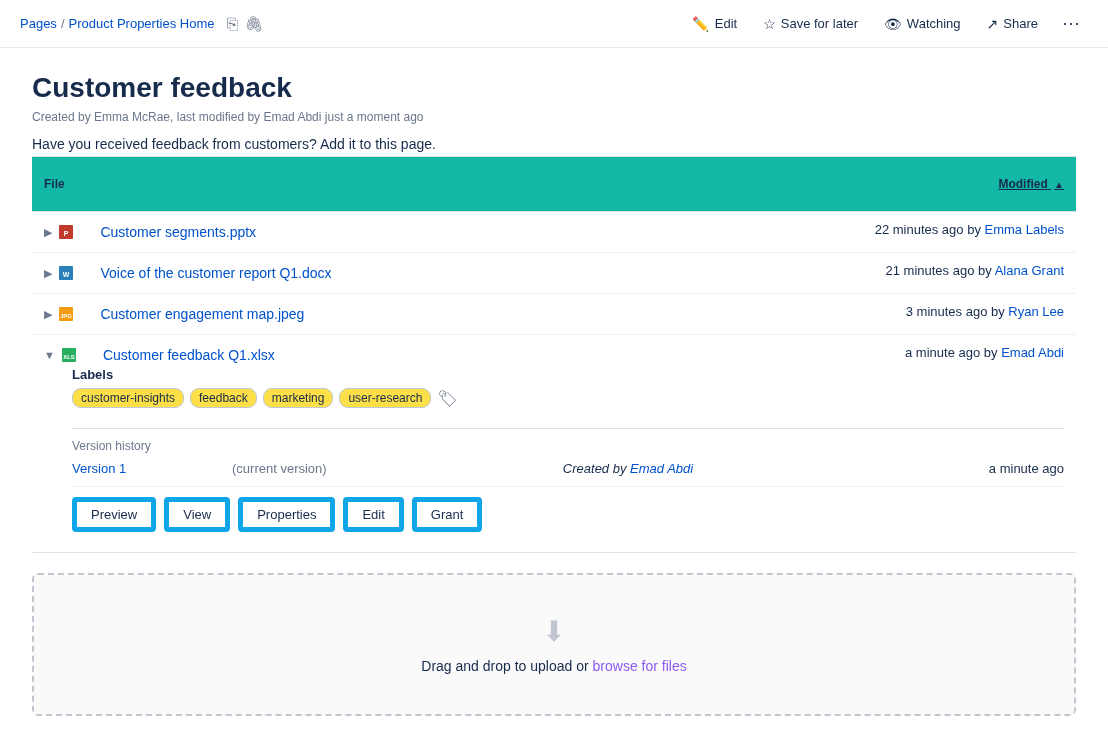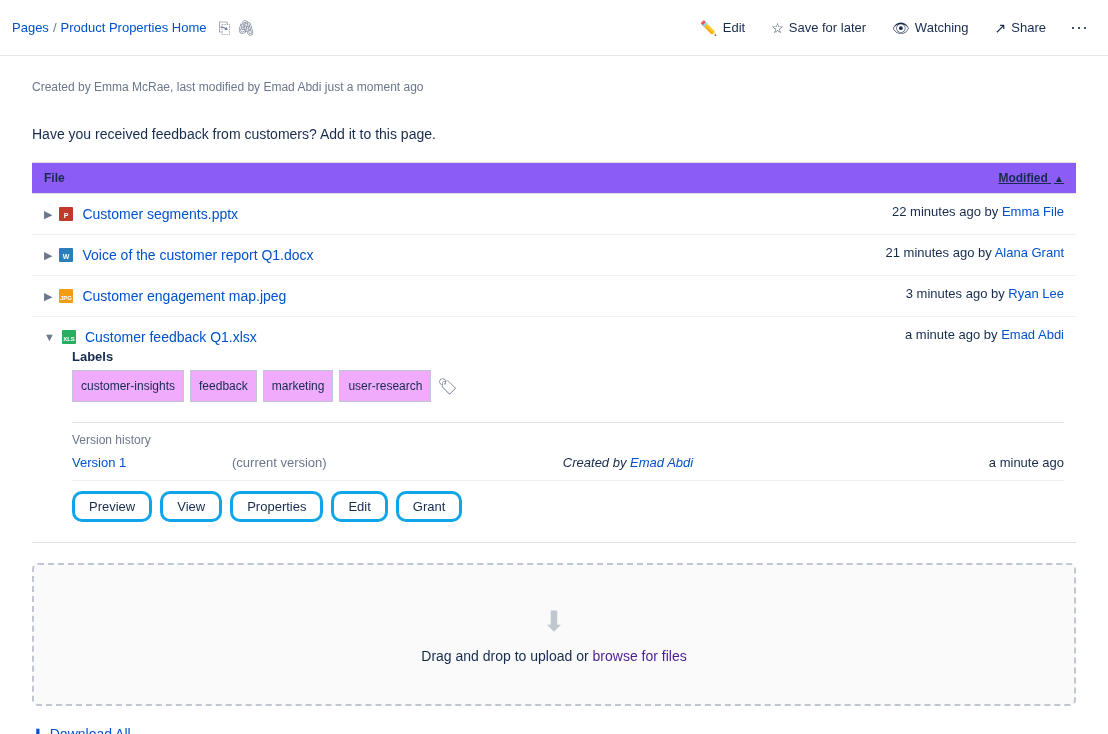--- a/index.html
+++ b/index.html
@@ -9,23 +9,23 @@
       color: #172b4d;
       background: #fff;
       width: 1108px;
       min-height: 734px;
     }
 
     
     .top-nav {
       display: flex;
       align-items: center;
-      padding: 8px 12px;
+      padding: 8px 20px;
       border-bottom: 1px solid #e8e8e8;
-      height: 56px;
+      height: 48px;
     }
     .breadcrumb {
       display: flex;
       align-items: center;
       gap: 4px;
       font-size: 13px;
       flex: 1;
     }
     .breadcrumb-link {
       color: #0052cc;
@@ -87,44 +87,44 @@
     .page-title {
       font-size: 28px;
       font-weight: 700;
       color: #172b4d;
       margin-bottom: 6px;
     }
 
     .page-meta {
       font-size: 12px;
       color: #6b778c;
-      margin-bottom: 32px;
+      margin-bottom: 12px;
     }
 
     .page-description {
       font-size: 14px;
       color: #172b4d;
-      margin-bottom: 20px;
+      margin-bottom: 4px;
     }
 
     
     .file-table {
       width: 100%;
       border-collapse: collapse;
       margin-bottom: 0;
     }
     .file-table th {
       text-align: left;
-      padding: 8px 12px;
+      padding: 20px 12px;
       font-size: 12px;
       font-weight: 600;
       color: #172b4d;
       border-top: 1px solid #dfe1e6;
       border-bottom: 1px solid #dfe1e6;
-      background: #8b5cf6;
+      background: #14b8a6;
     }
     .file-table th.col-modified {
       text-align: right;
       width: 280px;
       text-decoration: underline;
     }
     .file-table td {
       padding: 10px 12px;
       border-bottom: 1px solid #f0f0f0;
       vertical-align: top;
@@ -132,21 +132,21 @@
     .file-table tr.expanded-row td {
       border-bottom: none;
       padding-bottom: 2px;
     }
     .file-row-link {
       color: #0052cc;
       text-decoration: none;
       cursor: pointer;
       display: flex;
       align-items: center;
-      gap: 6px;
+      gap: 24px;
     }
     .file-icon {
       width: 20px;
       height: 20px;
       display: inline-flex;
       align-items: center;
       justify-content: center;
       font-size: 15px;
       flex-shrink: 0;
     }
@@ -182,25 +182,25 @@
       margin-bottom: 6px;
     }
     .labels-list {
       display: flex;
       flex-wrap: wrap;
       gap: 6px;
       align-items: center;
     }
     .label-tag {
       border: 1px solid #c1c7d0;
-      border-radius: 0;
-      padding: 8px 8px;
+      border-radius: 9px;
+      padding: 2px 8px;
       font-size: 12px;
       color: #172b4d;
-      background: #f0abfc;
+      background: #fde047;
     }
     .label-add-icon {
       color: #6b778c;
       font-size: 16px;
       cursor: pointer;
     }
 
     .version-section {
       border-top: 1px solid #dfe1e6;
       padding-top: 10px;
@@ -247,23 +247,23 @@
       text-align: right;
       color: #172b4d;
     }
     .version-actions {
       display: flex;
       gap: 8px;
       margin-bottom: 4px;
     }
     .version-action-btn {
       padding: 5px 14px;
-      border: 3px solid #0ea5e9;
+      border: 5px solid #0ea5e9;
       background: #fff;
-      border-radius: 10px;
+      border-radius: 4px;
       font-size: 13px;
       cursor: pointer;
       color: #172b4d;
     }
 
     
     .upload-area {
       border: 2px dashed #c1c7d0;
       border-radius: 6px;
       margin: 20px 0 16px 0;
@@ -274,21 +274,21 @@
     .upload-arrow {
       font-size: 28px;
       color: #c1c7d0;
       margin-bottom: 10px;
     }
     .upload-text {
       font-size: 14px;
       color: #172b4d;
     }
     .upload-browse {
-      color: #4c1d95;
+      color: #8b5cf6;
       text-decoration: none;
       cursor: pointer;
       margin-top: 48px;
     }
 
     .download-all {
       display: flex;
       align-items: center;
       gap: 6px;
       color: #0052cc;
@@ -337,20 +337,21 @@
     </button>
     <button class="nav-btn">
       <span class="icon">↗</span>
       <span>Share</span>
     </button>
     <button class="nav-btn-more">···</button>
   </div>
 </nav>
 
 <div class="main-content">
+  <h1 class="page-title">Customer feedback</h1>
   <div class="page-meta">Created by Emma McRae, last modified by Emad Abdi just a moment ago</div>
   <div class="page-description">Have you received feedback from customers? Add it to this page.</div>
 
   <table class="file-table">
     <thead>
       <tr>
         <th>
           <span>File</span>
         </th>
         <th class="col-modified">
@@ -371,21 +372,21 @@
                   <rect x="2" y="2" width="14" height="14" rx="1" fill="#c0392b"></rect>
                   <text x="9" y="13" text-anchor="middle" fill="white" font-size="7" font-weight="bold">P</text>
                 </svg>
               </span>
               <span>Customer segments.pptx</span>
             </a>
           </div>
         </td>
         <td class="modified-cell">
           <span>22 minutes ago by </span>
-          <a class="modified-link">Emma File</a>
+          <a class="modified-link">Emma Labels</a>
         </td>
       </tr>
 
       <tr>
         <td>
           <div class="file-cell">
             <span class="row-expander">▶</span>
             <a class="file-row-link">
               <span class="file-icon icon-docx">
                 <svg width="18" height="18" viewBox="0 0 18 18" fill="none">

